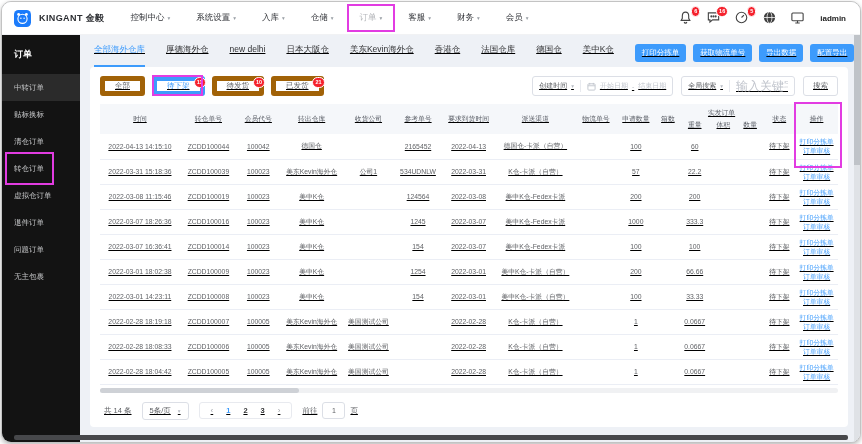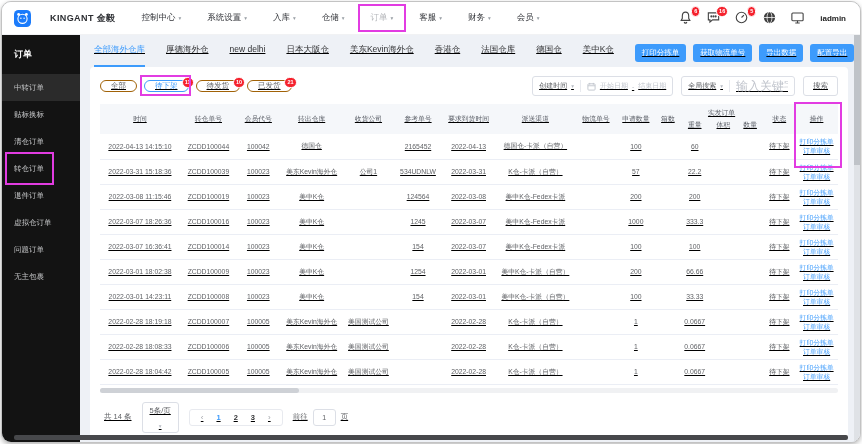--- a/index.html
+++ b/index.html
@@ -3,21 +3,21 @@
 <meta charset="utf-8">
 <style>
   * { box-sizing: border-box; margin: 0; padding: 0; }
   html,body { width:862px; height:444px; background:#fff; font-family:"Liberation Sans", sans-serif; overflow:hidden; }
   .window { position:absolute; top:1px; left:1px; width:860px; height:442px; border:1px solid #c3c3c3;
             border-radius:10px; overflow:hidden; background:#eef1f6; box-shadow:0 2px 5px rgba(0,0,0,.28); }
 
   
   .topnav { height:33px; background:#fff; display:flex; align-items:center; padding:0 14px 0 12px;
             border-bottom:1px solid #f1f2f4; position:relative; z-index:3; }
-  .brand { display:flex; align-items:center; gap:19px; margin-right:26px; }
+  .brand { display:flex; align-items:center; gap:8px; margin-right:26px; }
   .brand-text { font-size:9px; font-weight:700; color:#2b2d31; letter-spacing:.4px; white-space:nowrap; }
   .nav-item { font-size:8.5px; font-weight:400; color:#33353a; margin-right:26px; display:flex; align-items:center; gap:3px; white-space:nowrap; cursor:pointer; }
   .nav-item .caret { font-size:5.5px; color:#9aa0a6; }
   .nav-item.muted { color:#b5b7bb; }
   .nav-item.annotated { border:2px solid #e23ce2; padding:6px 11px; margin-left:-13px; margin-right:13px; }
   .topnav-right { margin-left:auto; display:flex; gap:12px; }
   .icon-btn { position:relative; width:16px; height:16px; cursor:pointer; }
   .badge { position:absolute; top:-4px; right:-6px; background:#f5222d; color:#fff; font-size:5.5px; font-weight:700;
            line-height:7px; padding:1px 2px; min-width:9px; border-radius:7px; border:1px solid #fff; text-align:center; }
   .username { font-size:8px; font-weight:700; color:#222; align-self:flex-end; padding-bottom:3px; margin-left:2px; }
@@ -37,21 +37,21 @@
   .tabs-row { display:flex; align-items:flex-start; padding:9px 18px 0 14px; }
   .wh-tab { font-size:8.5px; color:#303133; margin-right:21px; padding-bottom:9px; white-space:nowrap; cursor:pointer; }
   .wh-tab.active { color:#3d9bfc; border-bottom:2px solid #3d9bfc; }
   .header-actions { margin-left:auto; display:flex; gap:7px; }
   .btn-primary { background:#3d9bfc; color:#fff; font-size:7.5px; padding:4px 7px; border-radius:3px; white-space:nowrap; cursor:pointer; border:none; font-family:inherit; }
 
   .card { background:#fff; border-radius:4px; margin:0 12px 0 10px; padding:9px 10px 7px; position:relative; }
 
   .filter-row { display:flex; align-items:center; }
   .chips { display:flex; align-items:center; gap:7px; }
-  .chip { position:relative; border:1px solid #a16207; border-radius:9px; font-size:7.5px; color:#606266;
+  .chip { position:relative; border:5px solid #a16207; border-radius:3px; font-size:7.5px; color:#606266;
           padding:0 10px; background:#fff; white-space:nowrap; cursor:pointer; }
   .chip.active { color:#3d9bfc; border-color:#3d9bfc; }
   .chip-ann { position:absolute; left:-5px; right:-3px; top:-6px; bottom:-5px; border:2px solid #e23ce2; pointer-events:none; }
   .filter-controls { margin-left:auto; display:flex; align-items:center; gap:8px; }
   .compound { display:flex; align-items:center; border:1px solid #dcdfe6; border-radius:3px; height:20px; background:#fff; }
   .seg { display:flex; align-items:center; gap:4px; padding:0 6px; font-size:7px; color:#606266; height:100%; cursor:pointer; }
   .seg .caret { font-size:5.5px; color:#b8bcc4; }
   .seg-div { width:1px; height:12px; background:#e8eaef; }
   .ph { color:#c0c4cc; }
   .kw-input { border:none; outline:none; width:52px; font-size:12px; color:#606266; font-family:inherit; }
@@ -63,21 +63,21 @@
   table { width:100%; border-collapse:collapse; table-layout:fixed; }
   th { background:#f5f7fa; color:#5a5e66; font-weight:400; font-size:6.8px; padding:4px 1px; text-align:center; white-space:nowrap; overflow:hidden; }
   td { font-size:6.8px; color:#606266; text-align:center; padding:0 2px; height:25px; border-bottom:1px solid #ebeef5; white-space:nowrap; overflow:hidden; }
   .op-link { display:block; color:#3d9bfc; font-size:6.8px; line-height:9px; text-decoration:none; cursor:pointer; }
   .op-annotation { position:absolute; top:-2px; right:-4px; width:48px; height:66px; border:2px solid #e23ce2; pointer-events:none; z-index:2; }
   .hscroll { height:5px; background:#f0f1f3; border-radius:3px; margin-top:3px; position:relative; }
   .hthumb { position:absolute; left:0; top:0; height:5px; width:27%; background:#ced1d6; border-radius:3px; cursor:pointer; }
 
   
   .pagination { display:flex; align-items:center; margin-top:9px; font-size:7.5px; color:#606266; gap:10px; padding-left:4px; }
-  .psize { border:1px solid #dcdfe6; border-radius:3px; padding:3px 7px; display:flex; gap:7px; align-items:center; cursor:pointer;flex-direction:column; }
+  .psize { border:1px solid #dcdfe6; border-radius:3px; padding:3px 7px; display:flex; gap:7px; align-items:center; cursor:pointer; }
   .psize .caret { font-size:5.5px; color:#b8bcc4; }
   .pager { display:flex; gap:13px; align-items:center; border:1px solid #e8eaef; border-radius:3px; padding:3px 11px; }
   .page-arrow { color:#a0a3a9; cursor:pointer; font-size:8px; }
   .page-num { color:#303133; font-weight:700; cursor:pointer; }
   .page-num.active { color:#3d9bfc; }
   .goto-wrap { display:flex; align-items:center; gap:5px; }
   .goto-input { width:23px; height:17px; border:1px solid #dcdfe6; border-radius:3px; text-align:center; font-size:7px; color:#606266; font-family:inherit; }
 
   .bottom-bar { position:absolute; left:12px; right:12px; bottom:2px; height:5px; background:#47484b; border-radius:2px; z-index:6; }
 </style>
@@ -175,22 +175,22 @@
 
   <div class="body-row">
 
     <aside class="sidebar">
       <div class="sidebar-title">订单</div>
       <div id="sidebar-items">
           <div class="side-item active">中转订单</div>
           <div class="side-item">贴标换标</div>
           <div class="side-item">清仓订单</div>
           <div class="side-item">转仓订单<div class="side-ann"></div></div>
+          <div class="side-item">虚拟仓订单</div>
           <div class="side-item">退件订单</div>
-          <div class="side-item">虚拟仓订单</div>
           <div class="side-item">问题订单</div>
           <div class="side-item">无主包裹</div>
         </div>
     </aside>
 
     <main class="main">
       <div class="tabs-row">
         <div id="wh-tabs" style="display:flex;align-items:flex-start;">
             <div class="wh-tab active">全部海外仓库</div>
             <div class="wh-tab">厚德海外仓</div>

